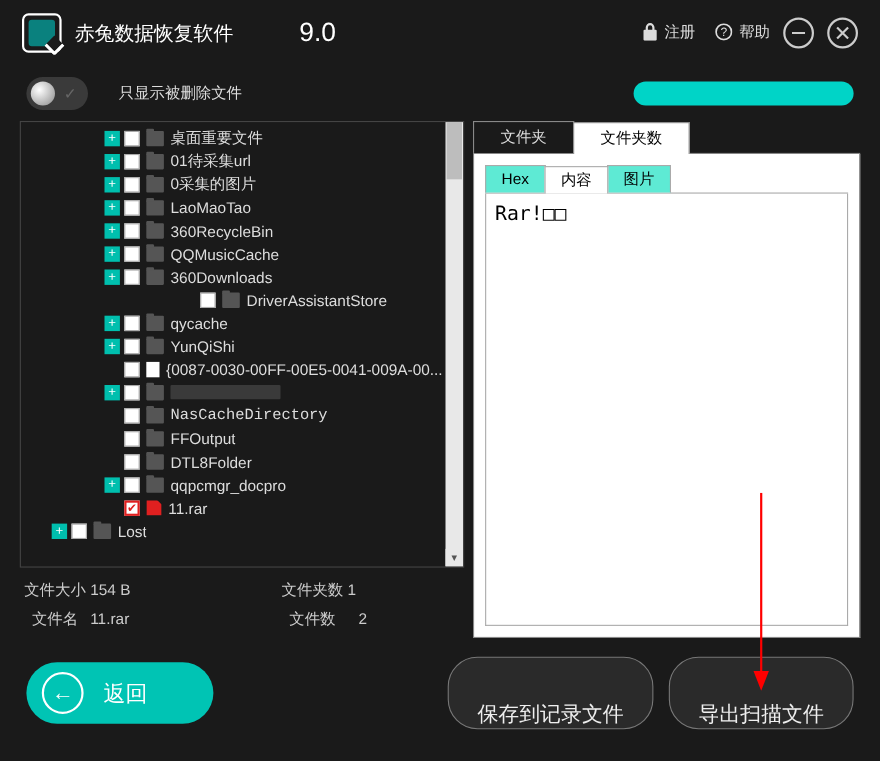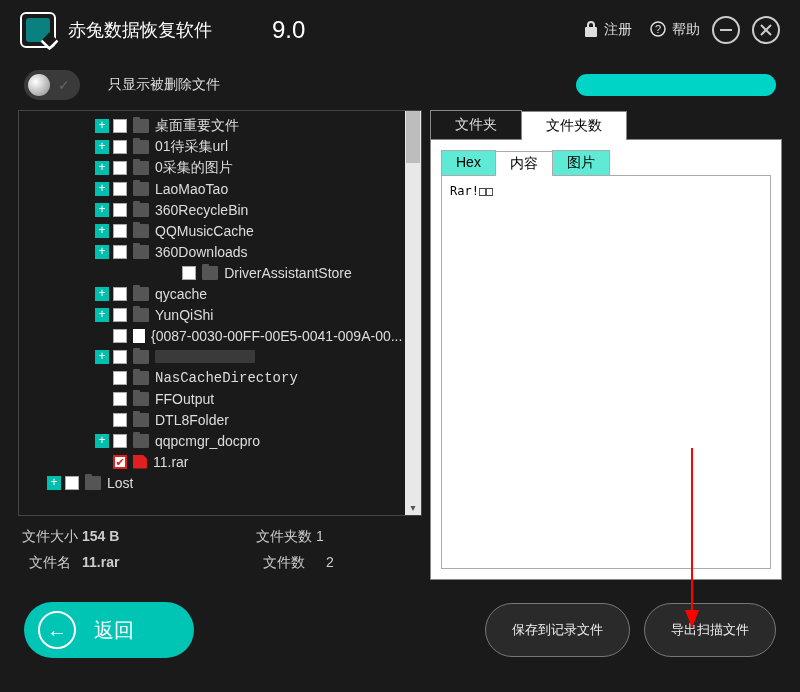--- a/index.html
+++ b/index.html
@@ -183,21 +183,21 @@
   width: 100px; height: 13px; border-radius: 1px;
 }
 
 .stats {
   padding-top: 12px;
   font-size: 14px;
   color: #ccc;
 }
 .stats-row { display: flex; margin-bottom: 8px; }
 .stat-label { width: 64px; text-align: center; }
-.stat-val { width: 170px; font-weight: bold; }
+.stat-val { width: 170px; }
 
 .right-pane {
   flex: 1;
   display: flex; flex-direction: column;
 }
 .outer-tabs {
   display: flex;
   border-bottom: 1px solid #888;
 }
 .otab {
@@ -232,21 +232,21 @@
   background: #5eead4;
   color: #000;
   cursor: pointer;
 }
 .itab.active { background: #fff; position: relative; top: 1px; }
 .content-area {
   flex: 1;
   border: 1px solid #aaa;
   border-top: none;
   padding: 8px;
-  font-size: 12px;
+  font-size: 18px;
   color: #000;
   font-family: Consolas, monospace;
 }
 
 .footer {
   height: 100px;
   display: flex;
   align-items: center;
   padding: 0 24px;
   gap: 14px;
@@ -263,28 +263,28 @@
 }
 .back-circle {
   width: 38px; height: 38px;
   border: 2px solid #fff;
   border-radius: 50%;
   display: flex; align-items: center; justify-content: center;
   margin-right: 18px;
   font-size: 20px;
 }
 .pill-btn {
-  height: 54px;
+  height: 66px;
   border: 1px solid #777;
   border-radius: 27px;
   background: #2a2a2a;
   color: #eee;
-  font-size: 13px;
+  font-size: 19px;
   padding: 0 26px;
-  display: flex; align-items: center;
+  display: flex; align-items: flex-end;
   cursor: pointer;
 }
 .arrow-annot {
   position: absolute;
   left: 682px; top: 448px;
   pointer-events: none;
 }
 .arrow-annot svg { display: block; }
 </style>
 </head>

